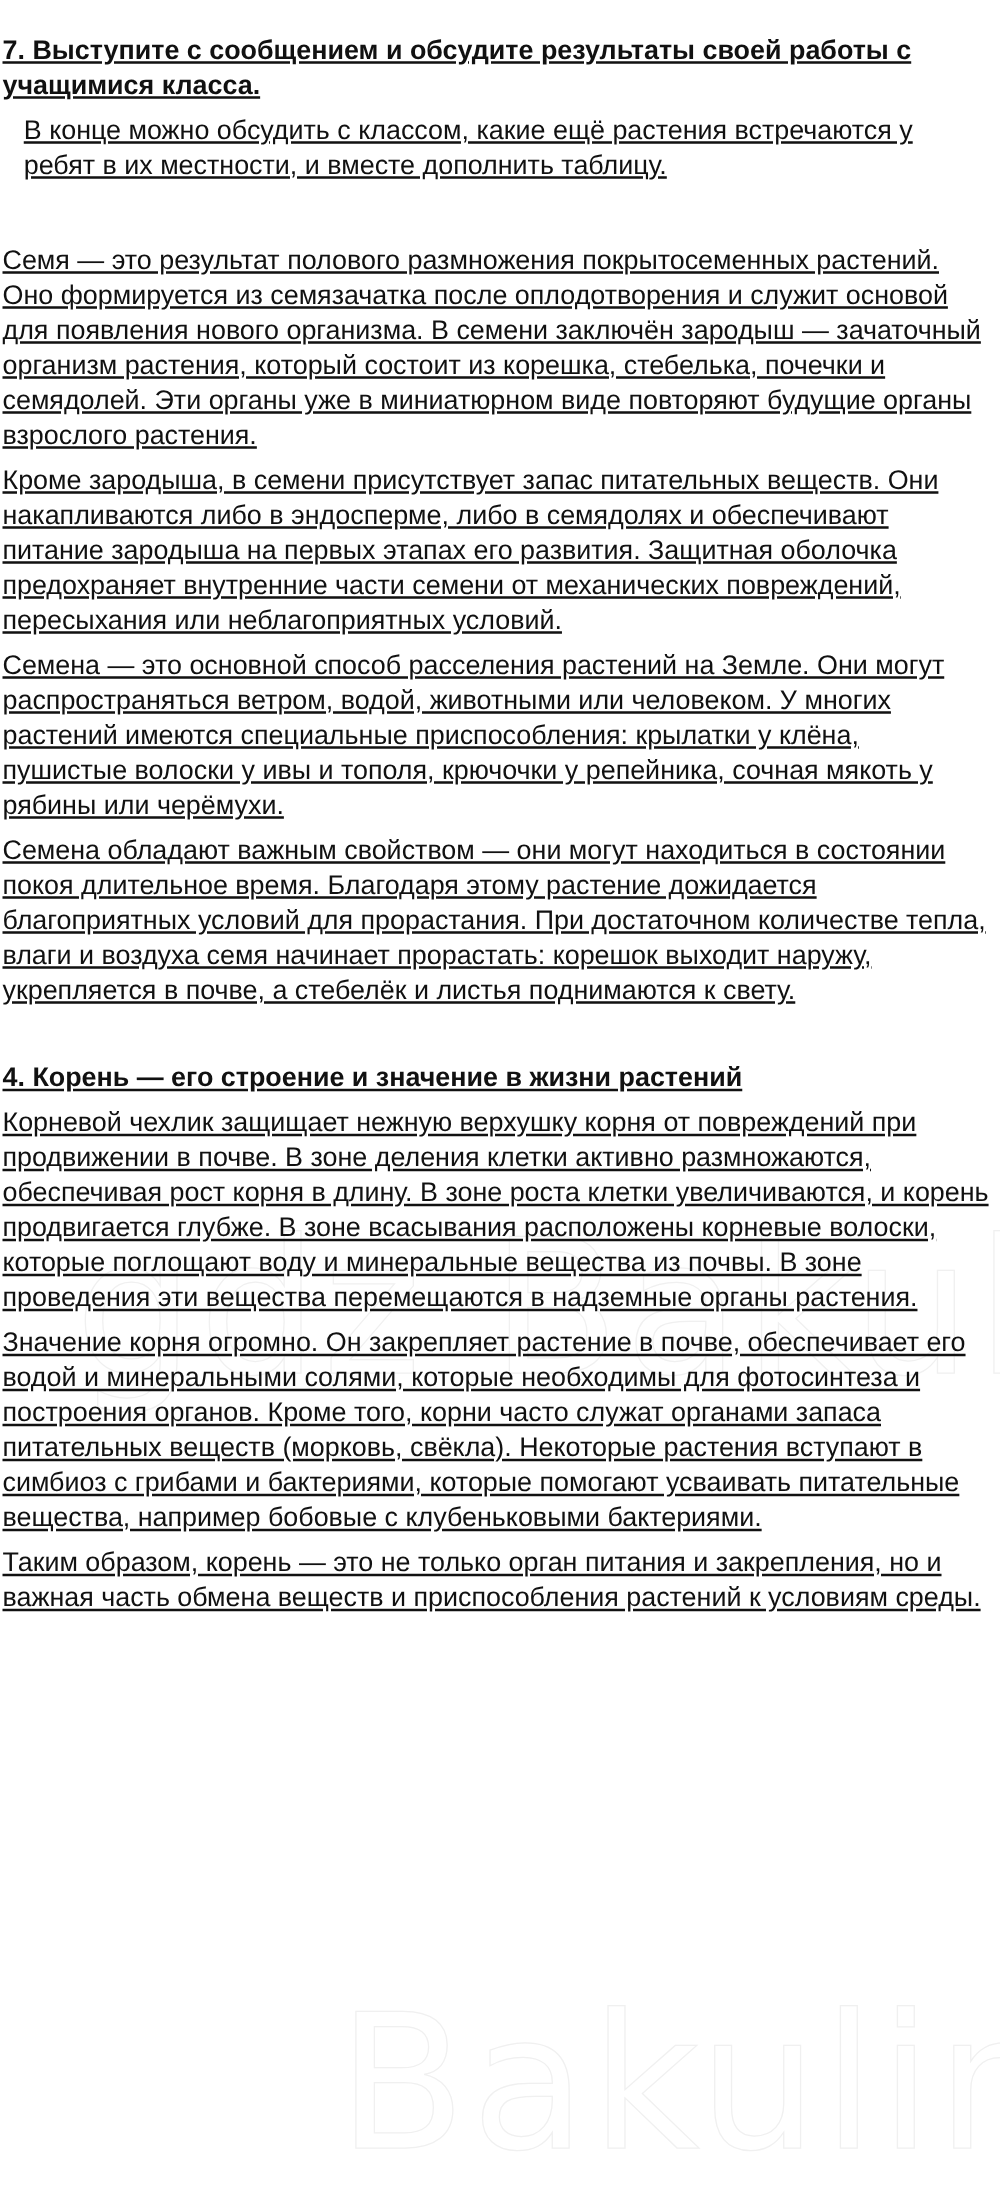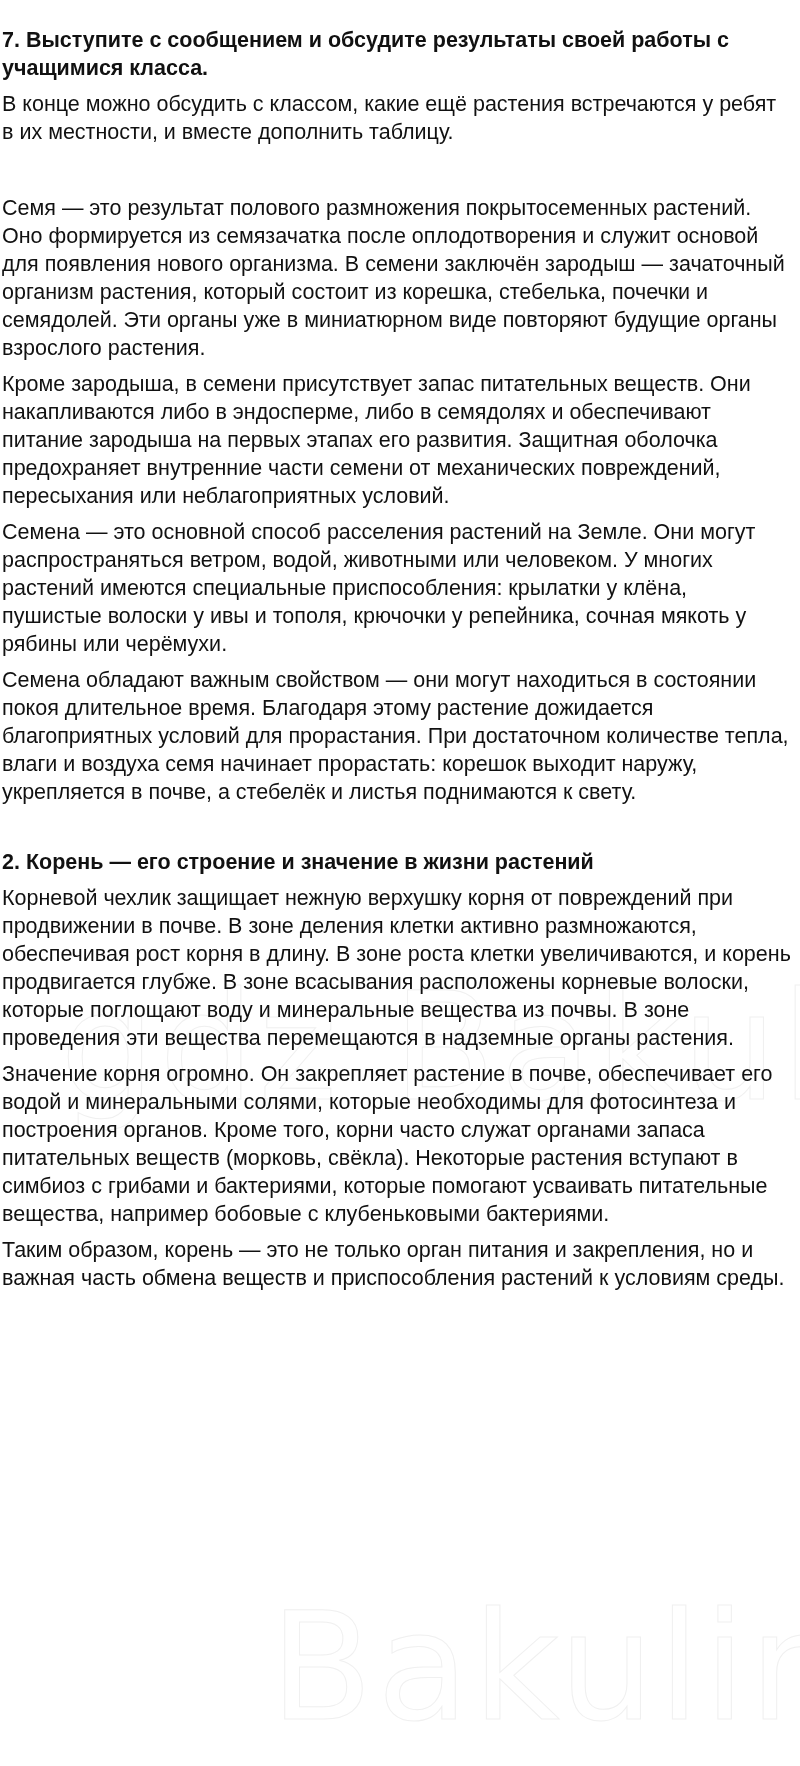--- a/index.html
+++ b/index.html
@@ -29,34 +29,35 @@
       color: transparent;
       -webkit-text-stroke: 1px #f0f0f0;
       letter-spacing: 4px;
       white-space: nowrap;
     }
     .content {
       position: relative;
       z-index: 1;
       padding: 26px 0 0 2px;
       width: 790px;
+      text-decoration: underline;
     }
     .h-bold {
       font-weight: bold;
       font-size: 21.5px;
       line-height: 28px;
       margin: 0;
     }
     p {
       font-size: 21.5px;
       line-height: 28px;
       margin: 0;
     }
     .task-title { margin-bottom: 8px; }
-    .task-text { margin-bottom: 48px; }
+    .task-text { margin-bottom: 48px; margin-left: 17px; }
     .section-label { margin-bottom: 12px; }
     .sub-title { margin-bottom: 8px; }
     .para { margin-bottom: 8px; }
     .section-gap { margin-bottom: 42px; }
   </style>
 </head>
 <body>
 
 <div class="watermark">
   <span style="top:960px;left:60px;">gdz Bakulin</span>
@@ -73,20 +74,20 @@
   <section>
 
     <article class="section-gap">
       <p class="para">Семя — это результат полового размножения покрытосеменных растений. Оно формируется из семязачатка после оплодотворения и служит основой для появления нового организма. В семени заключён зародыш — зачаточный организм растения, который состоит из корешка, стебелька, почечки и семядолей. Эти органы уже в миниатюрном виде повторяют будущие органы взрослого растения.</p>
       <p class="para">Кроме зародыша, в семени присутствует запас питательных веществ. Они накапливаются либо в эндосперме, либо в семядолях и обеспечивают питание зародыша на первых этапах его развития. Защитная оболочка предохраняет внутренние части семени от механических повреждений, пересыхания или неблагоприятных условий.</p>
       <p class="para">Семена — это основной способ расселения растений на Земле. Они могут распространяться ветром, водой, животными или человеком. У многих растений имеются специальные приспособления: крылатки у клёна, пушистые волоски у ивы и тополя, крючочки у репейника, сочная мякоть у рябины или черёмухи.</p>
       <p class="para">Семена обладают важным свойством — они могут находиться в состоянии покоя длительное время. Благодаря этому растение дожидается благоприятных условий для прорастания. При достаточном количестве тепла, влаги и воздуха семя начинает прорастать: корешок выходит наружу, укрепляется в почве, а стебелёк и листья поднимаются к свету.</p>
     </article>
 
     <article>
-      <h3 class="h-bold sub-title">2. Корень — его строение и значение в жизни растений</h3>
+      <h3 class="h-bold sub-title">4. Корень — его строение и значение в жизни растений</h3>
       <p class="para">Корневой чехлик защищает нежную верхушку корня от повреждений при продвижении в почве. В зоне деления клетки активно размножаются, обеспечивая рост корня в длину. В зоне роста клетки увеличиваются, и корень продвигается глубже. В зоне всасывания расположены корневые волоски, которые поглощают воду и минеральные вещества из почвы. В зоне проведения эти вещества перемещаются в надземные органы растения.</p>
       <p class="para">Значение корня огромно. Он закрепляет растение в почве, обеспечивает его водой и минеральными солями, которые необходимы для фотосинтеза и построения органов. Кроме того, корни часто служат органами запаса питательных веществ (морковь, свёкла). Некоторые растения вступают в симбиоз с грибами и бактериями, которые помогают усваивать питательные вещества, например бобовые с клубеньковыми бактериями.</p>
       <p class="para">Таким образом, корень — это не только орган питания и закрепления, но и важная часть обмена веществ и приспособления растений к условиям среды.</p>
     </article>
   </section>
 
 </main>
 
 </body></html>

